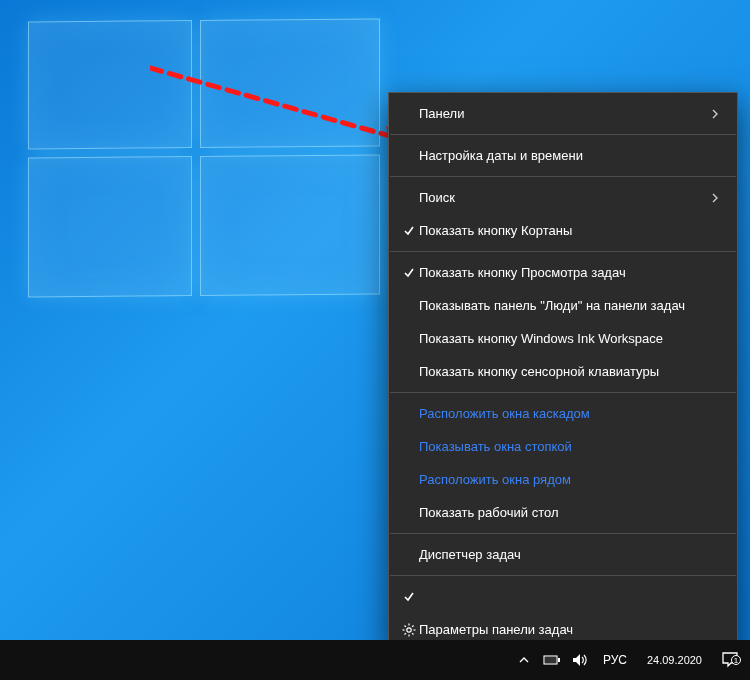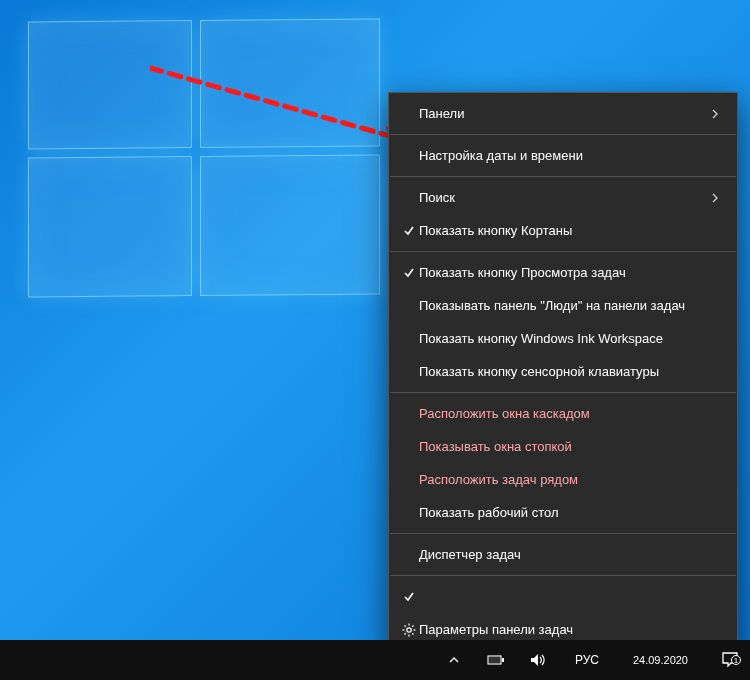--- a/index.html
+++ b/index.html
@@ -83,41 +83,41 @@
   }
   .menu-item .label {
     flex: 1;
     font-size: 13px;
     white-space: nowrap;
   }
   .menu-item .chev {
     flex: 0 0 12px;
     color: #ccc;
   }
-  .menu-item.disabled .label { color: #fca5a5; }
+  .menu-item.disabled .label { color: #3b82f6; }
   .menu-sep {
     height: 1px;
     background: #4d4d4d;
     margin: 4px 1px;
   }
   
   .taskbar {
     position: absolute;
     left: 0; right: 0; bottom: 0;
     height: 40px;
     background: #101010;
     color: #fff;
     display: flex;
     align-items: center;
   }
   .tray {
     margin-left: auto;
     display: flex;
     align-items: center;
-    gap: 24px;
+    gap: 10px;
     padding: 0 8px;
     height: 100%;
   }
   .tray .icon {
     width: 18px;
     display: flex;
     justify-content: center;
     align-items: center;
   }
   .tray-lang { font-size: 12px; padding: 0 4px; }
@@ -226,21 +226,21 @@
     <div class="menu-item disabled">
       <span class="check"></span>
       <span class="label">Расположить окна каскадом</span>
     </div>
     <div class="menu-item disabled">
       <span class="check"></span>
       <span class="label">Показывать окна стопкой</span>
     </div>
     <div class="menu-item disabled">
       <span class="check"></span>
-      <span class="label">Расположить задач рядом</span>
+      <span class="label">Расположить окна рядом</span>
     </div>
     <div class="menu-item">
       <span class="check"></span>
       <span class="label">Показать рабочий стол</span>
     </div>
     <div class="menu-sep"></div>
     <div class="menu-item">
       <span class="check"></span>
       <span class="label">Диспетчер задач</span>
     </div>

